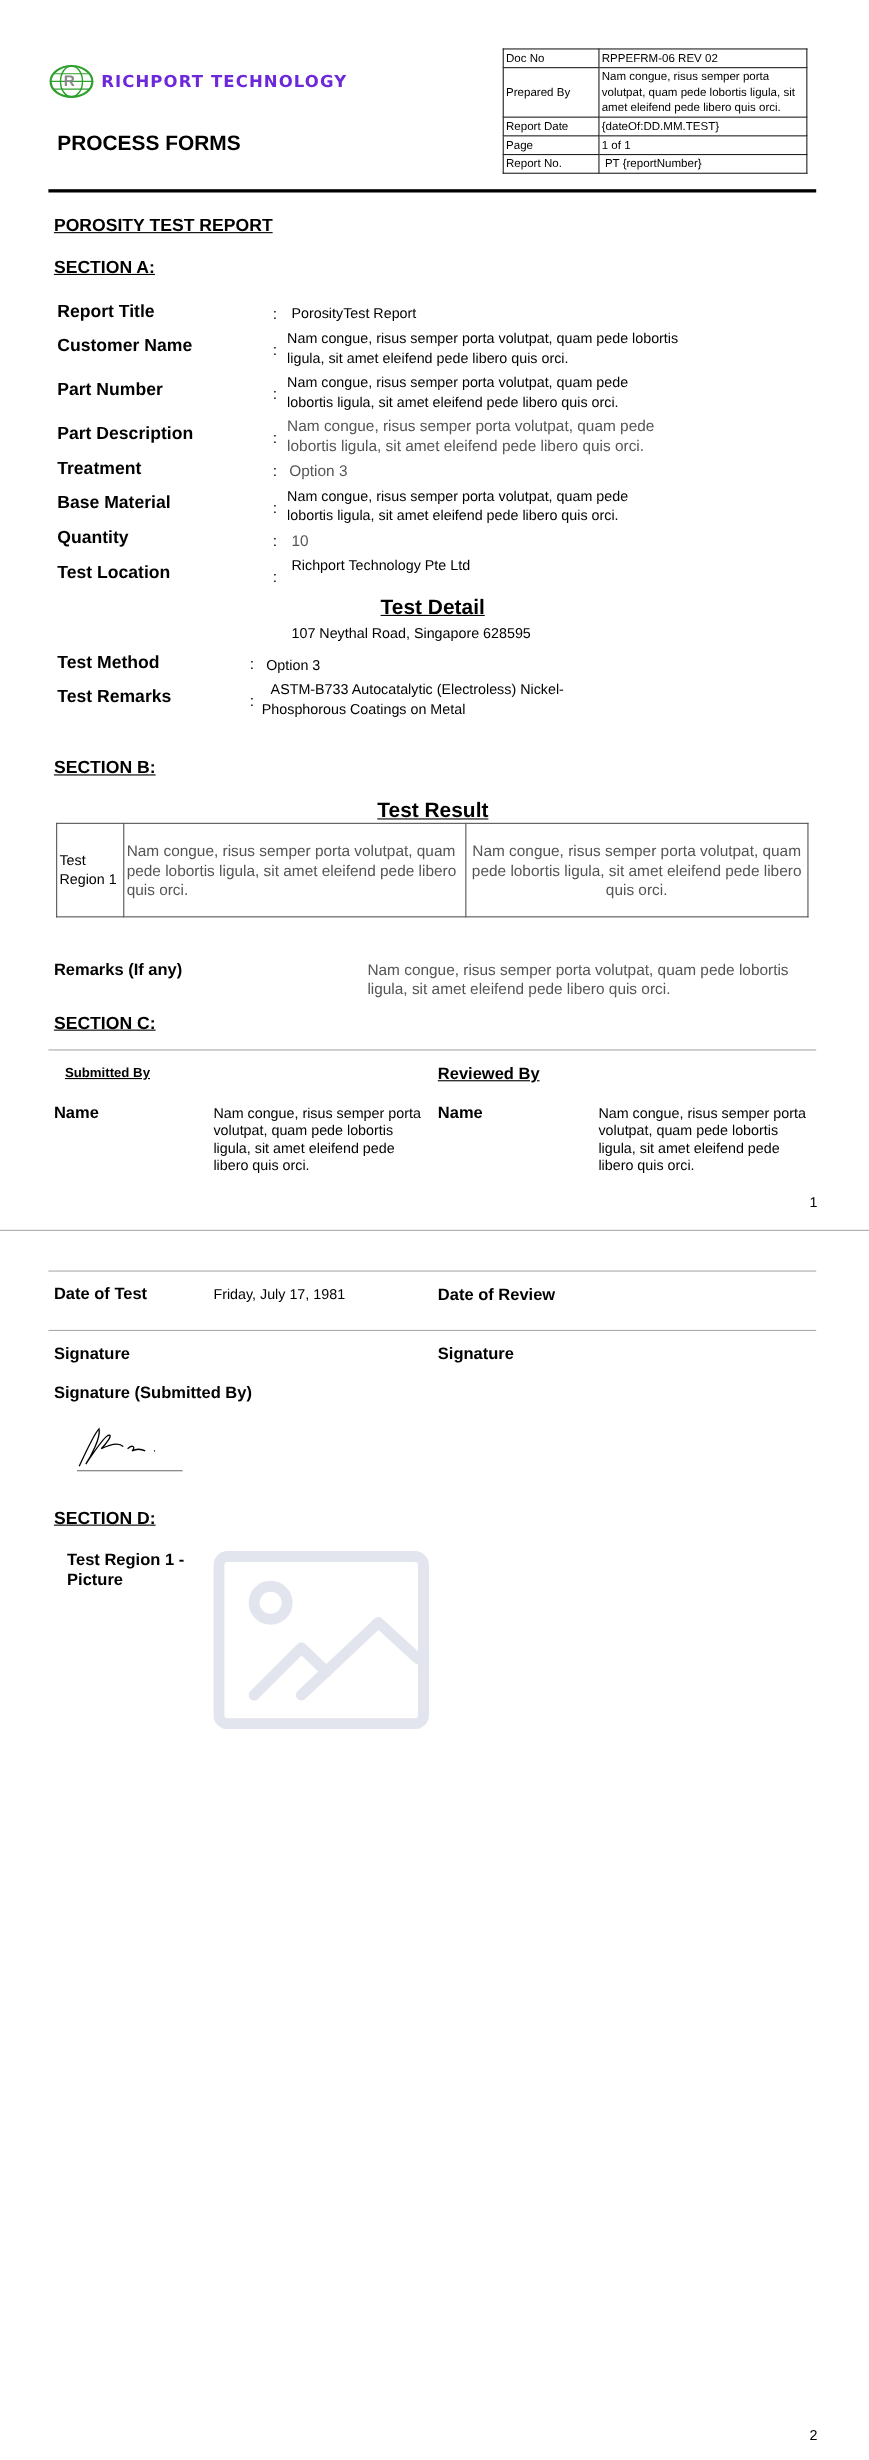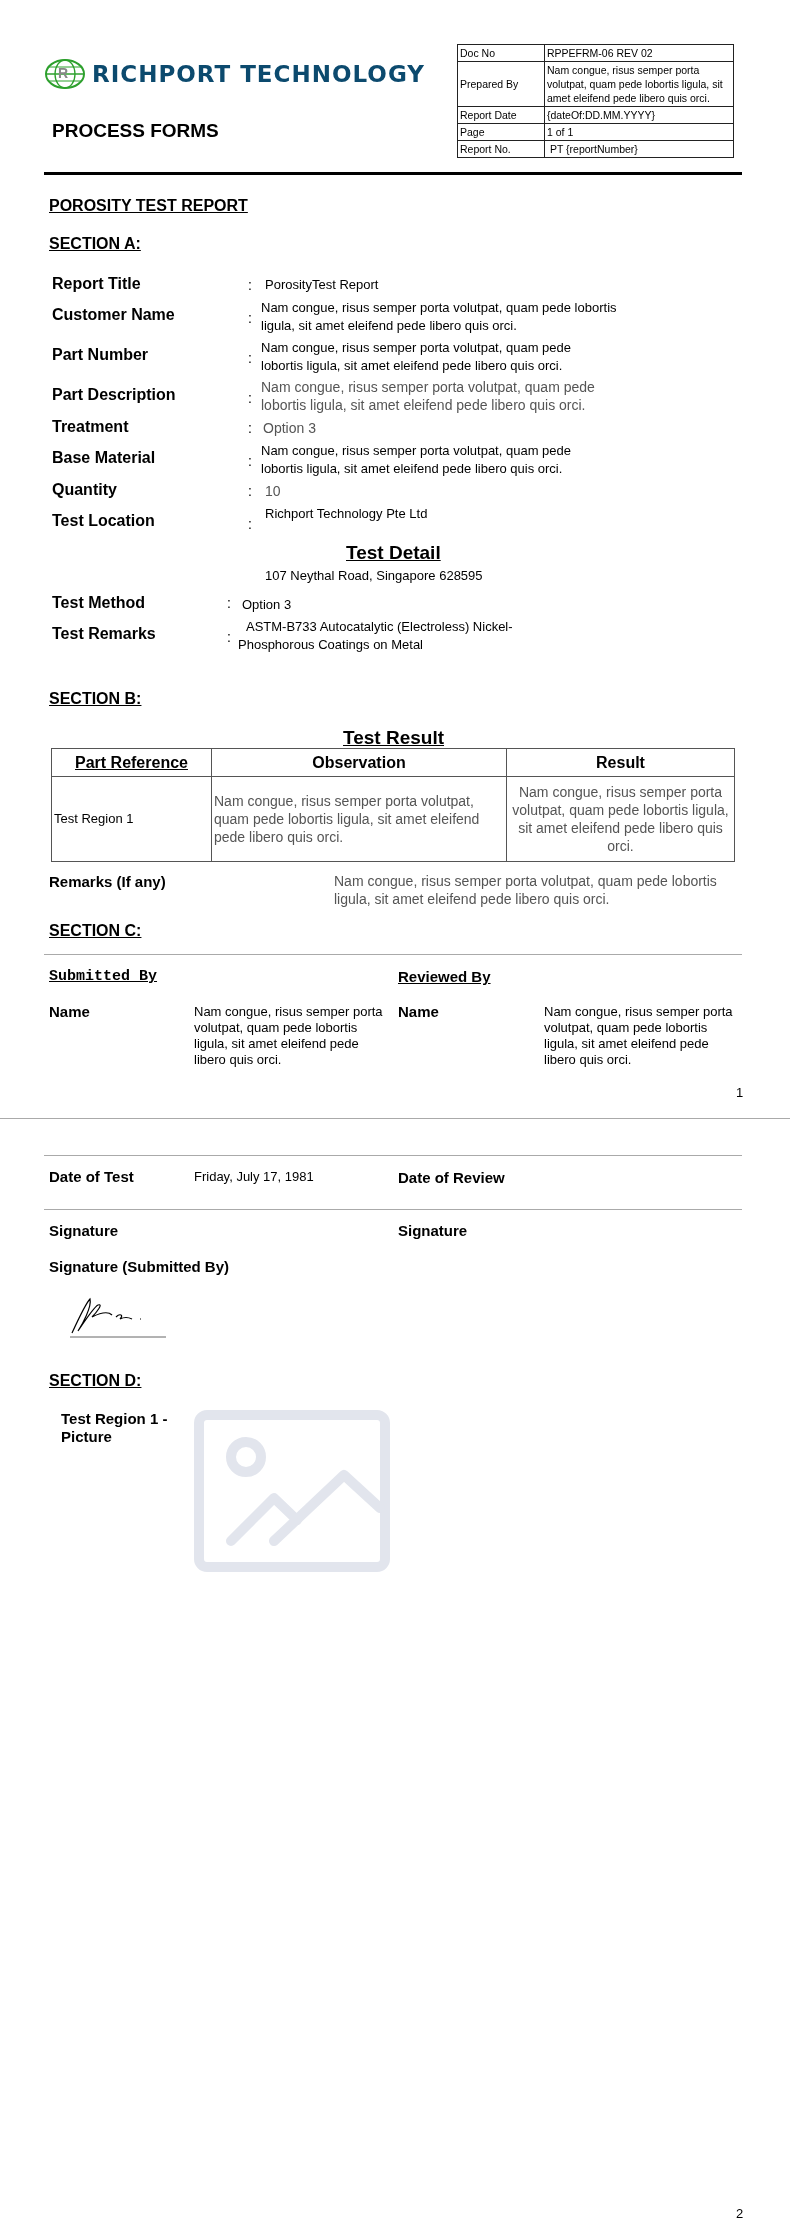--- a/index.html
+++ b/index.html
@@ -1,19 +1,19 @@
 <!DOCTYPE html>
 <html><head>
 <meta charset="utf-8">
 <style>
   html, body { margin:0; padding:0; background:#fff; }
   body { width:790px; height:2236px; position:relative; font-family:"Liberation Sans", sans-serif; color:#000; overflow:hidden; }
   .abs { position:absolute; }
   .logo { left:44px; top:58px; display:flex; align-items:center; }
-  .logo-text { color:#0c4a6e; font-weight:bold; font-size:23px; letter-spacing:1px; margin-left:6px; font-family:"DejaVu Sans", sans-serif; }
+  .logo-text { color:#6d28d9; font-weight:bold; font-size:15px; letter-spacing:1px; margin-left:6px; font-family:"DejaVu Sans", sans-serif; }
   .process { left:52px; top:120px; font-size:19px; font-weight:bold; }
   .hdr-table { left:457px; top:44px; border-collapse:collapse; font-size:10.5px; width:277px;padding-left:33px; }
   .hdr-table td { border:1px solid #222; padding:1px 2px; vertical-align:middle; line-height:14px; }
   .hdr-table td.k { width:82px; }
   .thick-rule { left:44px; top:172px; width:698px; height:3px; background:#000; }
   .u { text-decoration:underline; font-weight:bold; }
   .h1 { font-size:16px; }
   .lbl { font-weight:bold; font-size:16px; }
   .colon { font-size:14px; }
   .val { font-size:13px; line-height:18px; }
@@ -48,21 +48,21 @@
       <tr>
         <td class="k">Doc No</td>
         <td>RPPEFRM-06 REV 02</td>
       </tr>
   <tr>
         <td class="k">Prepared By</td>
         <td>Nam congue, risus semper porta volutpat, quam pede lobortis ligula, sit amet eleifend pede libero quis orci.</td>
       </tr>
   <tr>
         <td class="k">Report Date</td>
-        <td>{dateOf:DD.MM.YYYY}</td>
+        <td>{dateOf:DD.MM.TEST}</td>
       </tr>
   <tr>
         <td class="k">Page</td>
         <td>1 of 1</td>
       </tr>
   <tr>
         <td class="k">Report No.</td>
         <td style="white-space:pre"> PT {reportNumber}</td>
       </tr>
 </tbody>
@@ -111,39 +111,34 @@
 <div class="abs val" style="left:242px;top:596px;">Option 3</div>
 <div class="abs lbl" style="left:52px;top:625px;">Test Remarks</div>
 <div class="abs colon" style="left:227px;top:629px;">:</div>
 <div class="abs val" style="left:238px;top:618px;width:300px;text-indent:8px;">ASTM-B733 Autocatalytic (Electroless) Nickel-Phosphorous Coatings on Metal</div>
 
 <div class="abs u h1" style="left:49px;top:690px;">SECTION B:</div>
 <div class="abs center-title" style="left:343px;top:727px;">Test Result</div>
 
 <table class="abs res-table">
   <tbody>
-      <tr>
-    <th style="width:157px;text-decoration:underline;">Part Reference</th>
-    <th style="width:292px;">Observation</th>
-    <th>Result</th>
-  </tr>
   <tr>
     <td style="color:#000;font-size:13px;padding-left:2px;">Test Region 1</td>
     <td style="padding-left:2px;">Nam congue, risus semper porta volutpat, quam pede lobortis ligula, sit amet eleifend pede libero quis orci.</td>
     <td style="text-align:center;padding:2px;">Nam congue, risus semper porta volutpat, quam pede lobortis ligula, sit amet eleifend pede libero quis orci.</td>
   </tr>
 </tbody>
   </table>
 
 <div class="abs lbl" style="left:49px;top:873px;font-size:15px;">Remarks (If any)</div>
 <div class="abs val grey" style="left:334px;top:872px;width:405px;">Nam congue, risus semper porta volutpat, quam pede lobortis ligula, sit amet eleifend pede libero quis orci.</div>
 
 <div class="abs u h1" style="left:49px;top:922px;">SECTION C:</div>
 <div class="abs thin-rule" style="left:44px;top:954px;width:698px;"></div>
-<div class="abs u" style="left:49px;top:968px;font-size:15px;font-family:Liberation Mono, monospace;">Submitted By</div>
+<div class="abs u" style="left:59px;top:968px;font-size:12px;">Submitted By</div>
 <div class="abs u" style="left:398px;top:968px;font-size:15px;">Reviewed By</div>
 
 <div class="abs lbl" style="left:49px;top:1003px;font-size:15px;">Name</div>
 <div class="abs small" style="left:194px;top:1004px;width:200px;">Nam congue, risus semper porta volutpat, quam pede lobortis ligula, sit amet eleifend pede libero quis orci.</div>
 <div class="abs lbl" style="left:398px;top:1003px;font-size:15px;">Name</div>
 <div class="abs small" style="left:544px;top:1004px;width:200px;">Nam congue, risus semper porta volutpat, quam pede lobortis ligula, sit amet eleifend pede libero quis orci.</div>
 
 <div class="abs" style="left:736px;top:1085px;font-size:13px;">1</div>
 <div class="abs page-rule" style="top:1118px;"></div>
 

